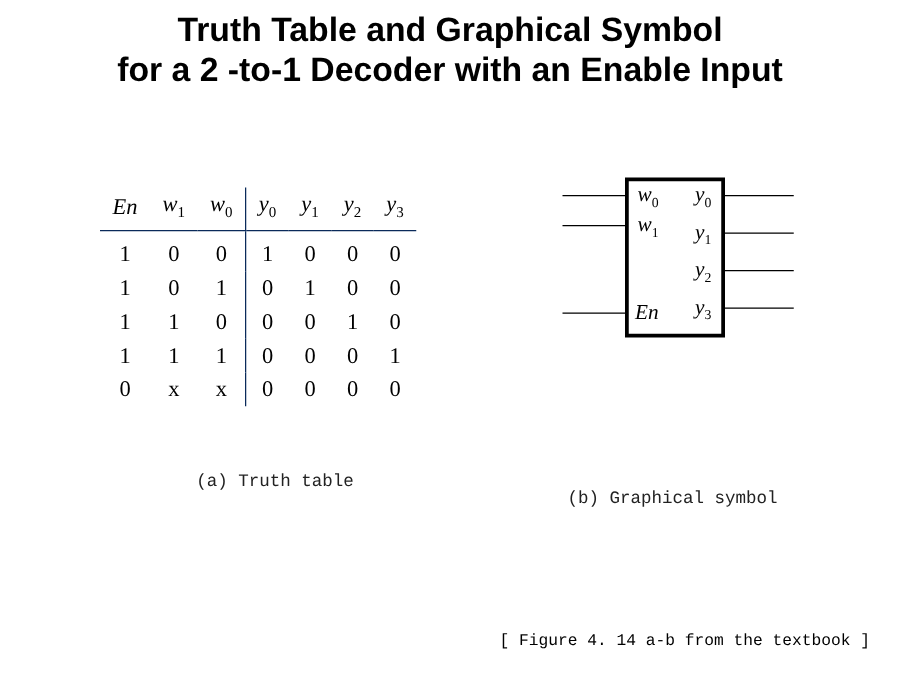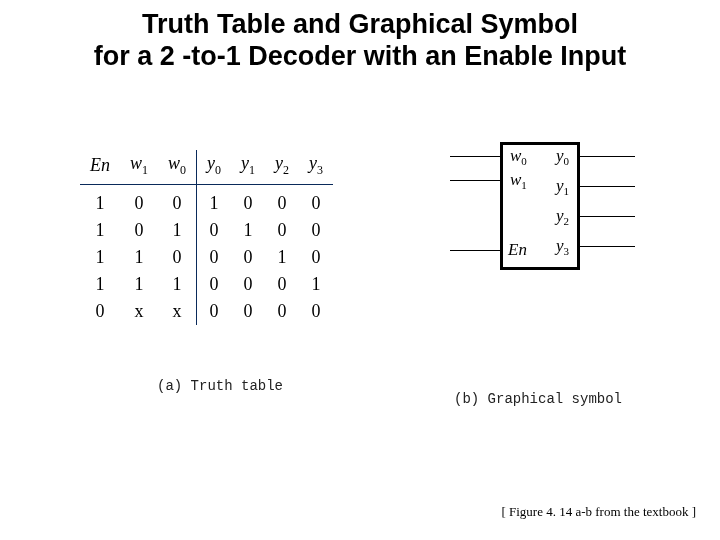--- a/index.html
+++ b/index.html
@@ -85,21 +85,21 @@
     font-style: italic;
     font-size: 17px;
   }
   .lbl sub { font-size: 11px; font-style: normal; }
   .gs-caption { position: absolute; left: 408px; top: 201px; width: 260px; text-align:center; }
   .footnote {
     position: absolute;
     right: 24px;
     bottom: 20px;
     font-size: 13px;
-    font-family: Liberation Serif, serif;
+    font-family: Liberation Mono, monospace;
   }
 </style>
 </head>
 <body>
 
 <div class="title">
   <div>Truth Table and Graphical Symbol</div>
   <div>for a 2 -to-1 Decoder with an Enable Input</div>
 </div>
 

